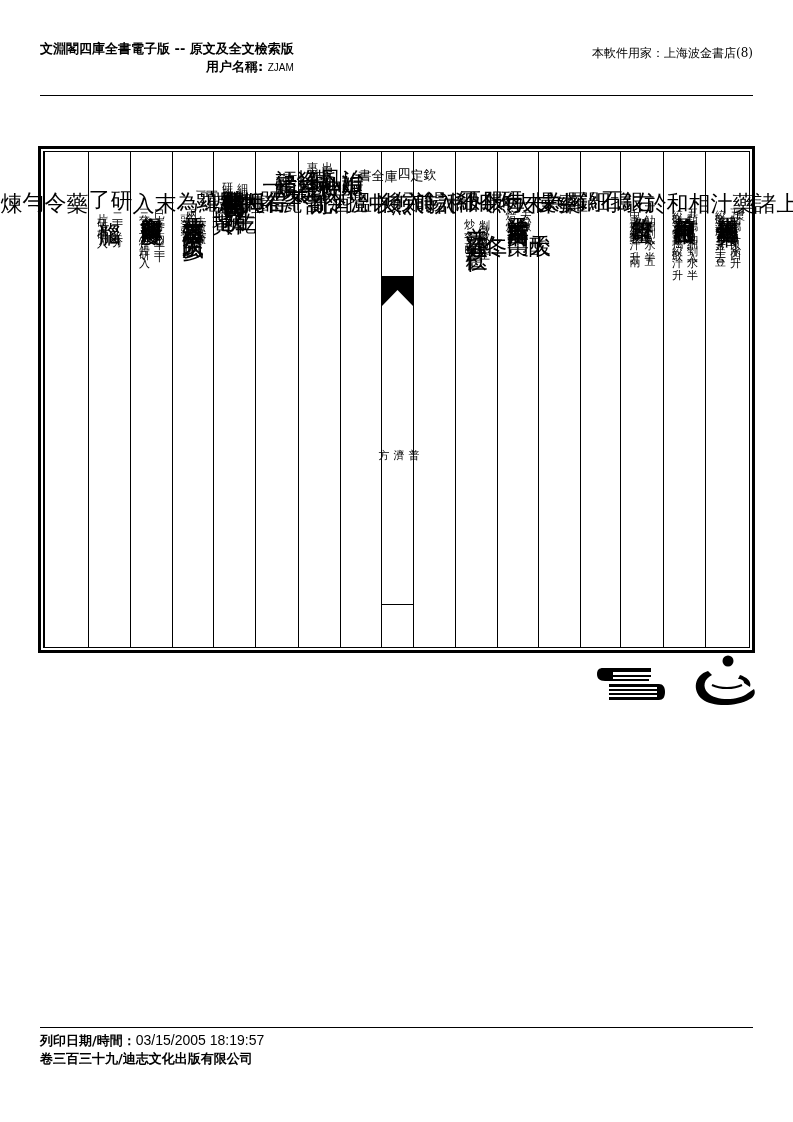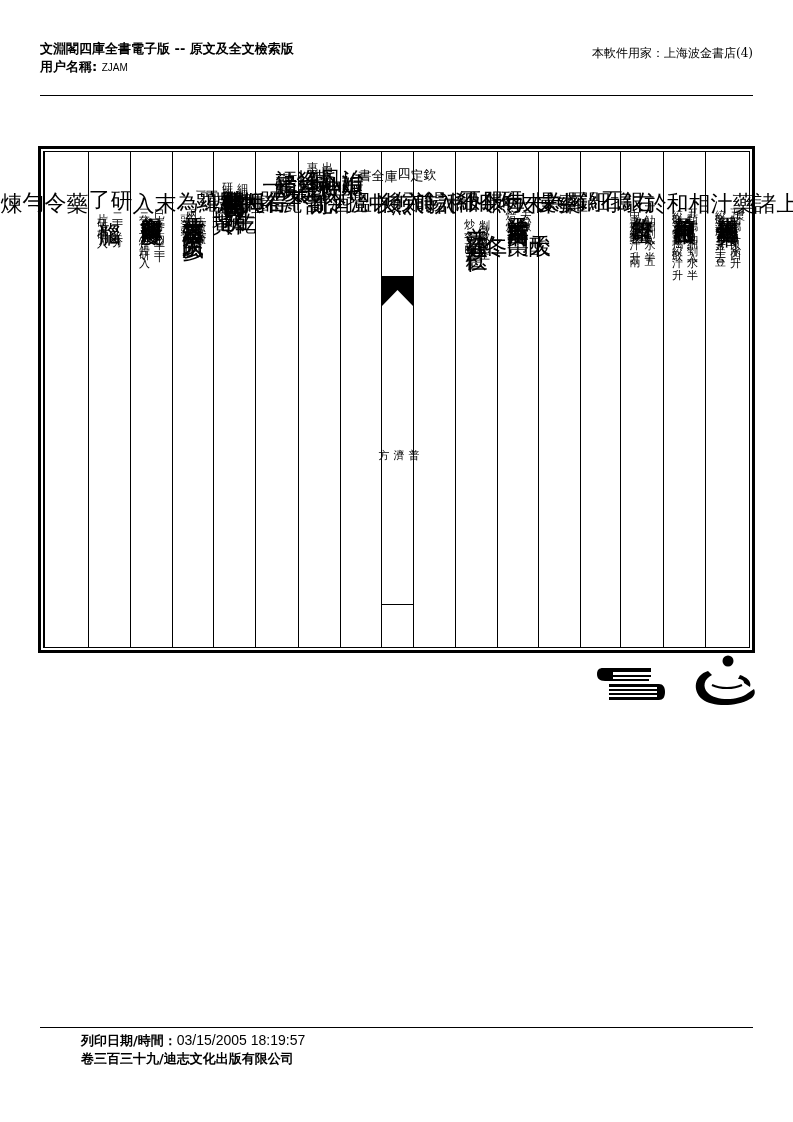--- a/index.html
+++ b/index.html
@@ -1,26 +1,26 @@
 <!DOCTYPE html>
 <html><head>
 <meta charset="utf-8">
 <style>
   html, body { margin:0; padding:0; background:#ffffff; }
   body { width:793px; height:1122px; position:relative; overflow:hidden;
          font-family:"DejaVu Serif", "Liberation Serif", serif; color:#000; }
   .hdr-left { position:absolute; left:40px; top:40px; font-family:"DejaVu Sans", sans-serif;
-              font-weight:bold; font-size:13px; line-height:18px; }
+              font-weight:bold; font-size:13px; line-height:18px;text-align:right; }
   .hdr-left .ascii { font-family:"Liberation Sans", sans-serif; font-weight:normal; font-size:10px; }
   .hdr-right { position:absolute; right:40px; top:42px; text-align:right; font-size:12px; line-height:22px;
                font-family:"DejaVu Serif", serif; }
   .rule-top { position:absolute; left:40px; right:40px; top:95px; border-top:1.5px solid #000; }
   .rule-bottom { position:absolute; left:40px; right:40px; top:1027px; border-top:1.5px solid #000; }
   .ftr { position:absolute; left:40px; top:1031px; font-family:"DejaVu Sans", sans-serif; font-weight:bold;
-         font-size:13px; line-height:18px;margin-left:41px; }
+         font-size:13px; line-height:18px; }
   .ftr .ascii { font-family:"Liberation Sans", sans-serif; font-weight:normal; font-size:14px; }
 
   .frame-outer { position:absolute; left:38px; top:146px; width:717px; height:507px;
                  border:3px solid #000; box-sizing:border-box; }
   .frame-inner { position:absolute; left:43px; top:151px; width:707px; height:497px;
                  border:1px solid #000; box-sizing:border-box; }
   .col { position:absolute; top:152px; height:495px; box-sizing:border-box; border-left:1px solid #000; }
   .vt { writing-mode:vertical-rl; text-orientation:upright; position:absolute; }
   .big { font-size:22px; line-height:22px; letter-spacing:3px; }
   .small { font-size:11px; line-height:11px; letter-spacing:5px; }
@@ -32,21 +32,21 @@
   .logo-swirl { position:absolute; left:690px; top:655px; width:66px; height:56px; }
 </style>
 </head>
 <body>
 
 <div class="hdr-left">
   <div>文淵閣四庫全書電子版 -- 原文及全文檢索版</div>
   <div><span>用户名稱: </span><span class="ascii">ZJAM</span></div>
 </div>
 <div class="hdr-right">
-  <div>本軟件用家：上海波金書店(4)</div>
+  <div>本軟件用家：上海波金書店(8)</div>
 </div>
 <div class="rule-top"></div>
 
 <div class="frame-outer"></div>
 <div class="frame-inner"></div>
 
 <div class="col" style="left:705px;width:44px;">
   <div class="seg" style="top:48px;">
     <span class="vt big">生地黃</span>
     <div class="note2">

